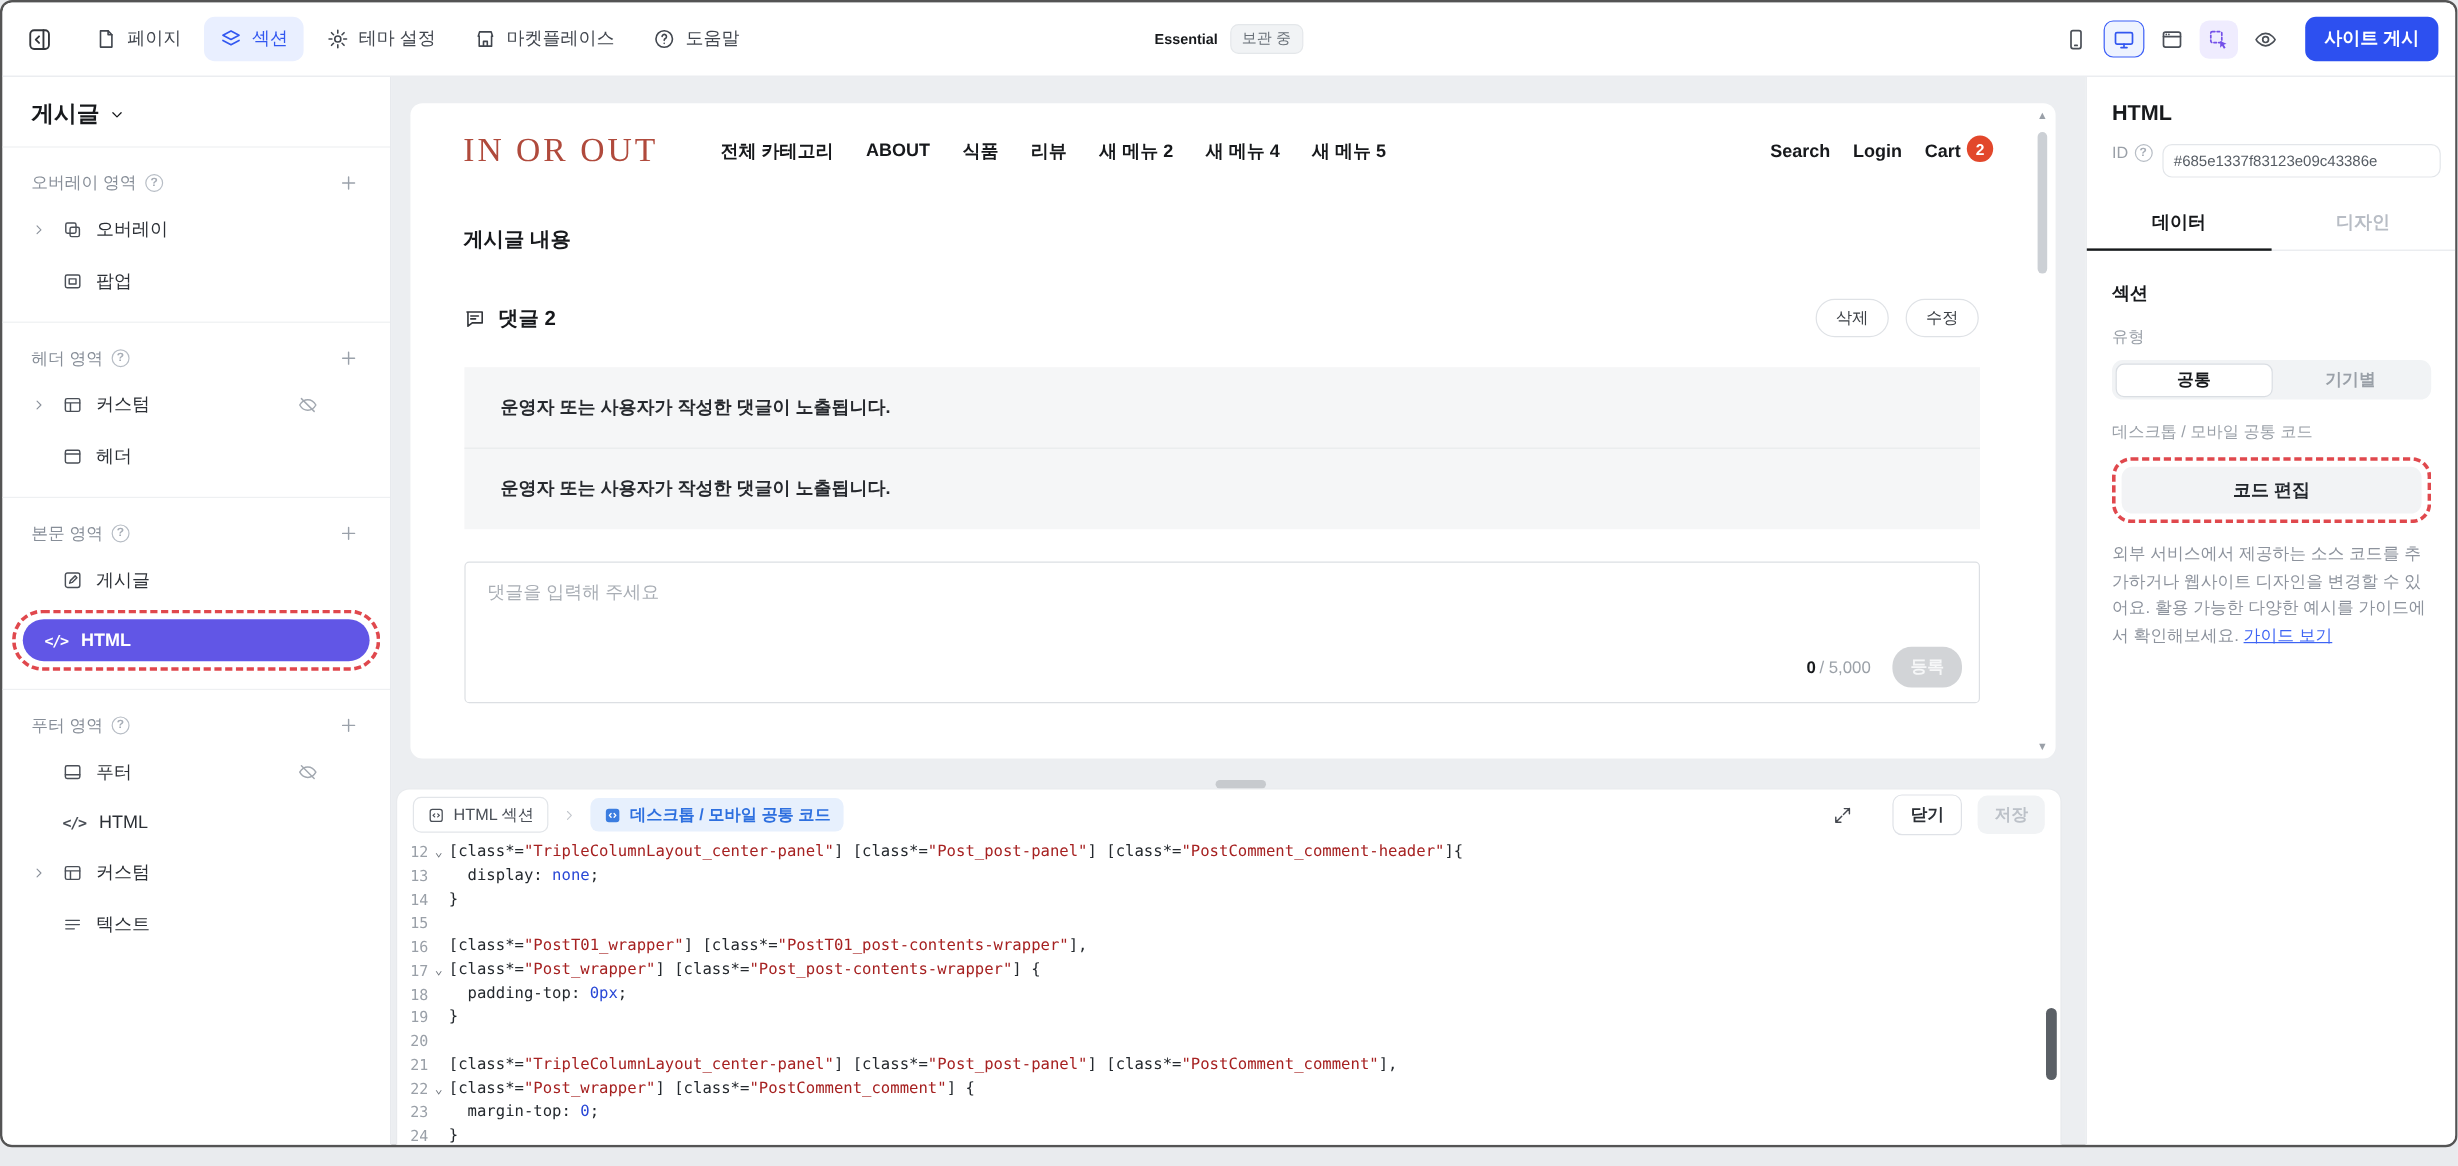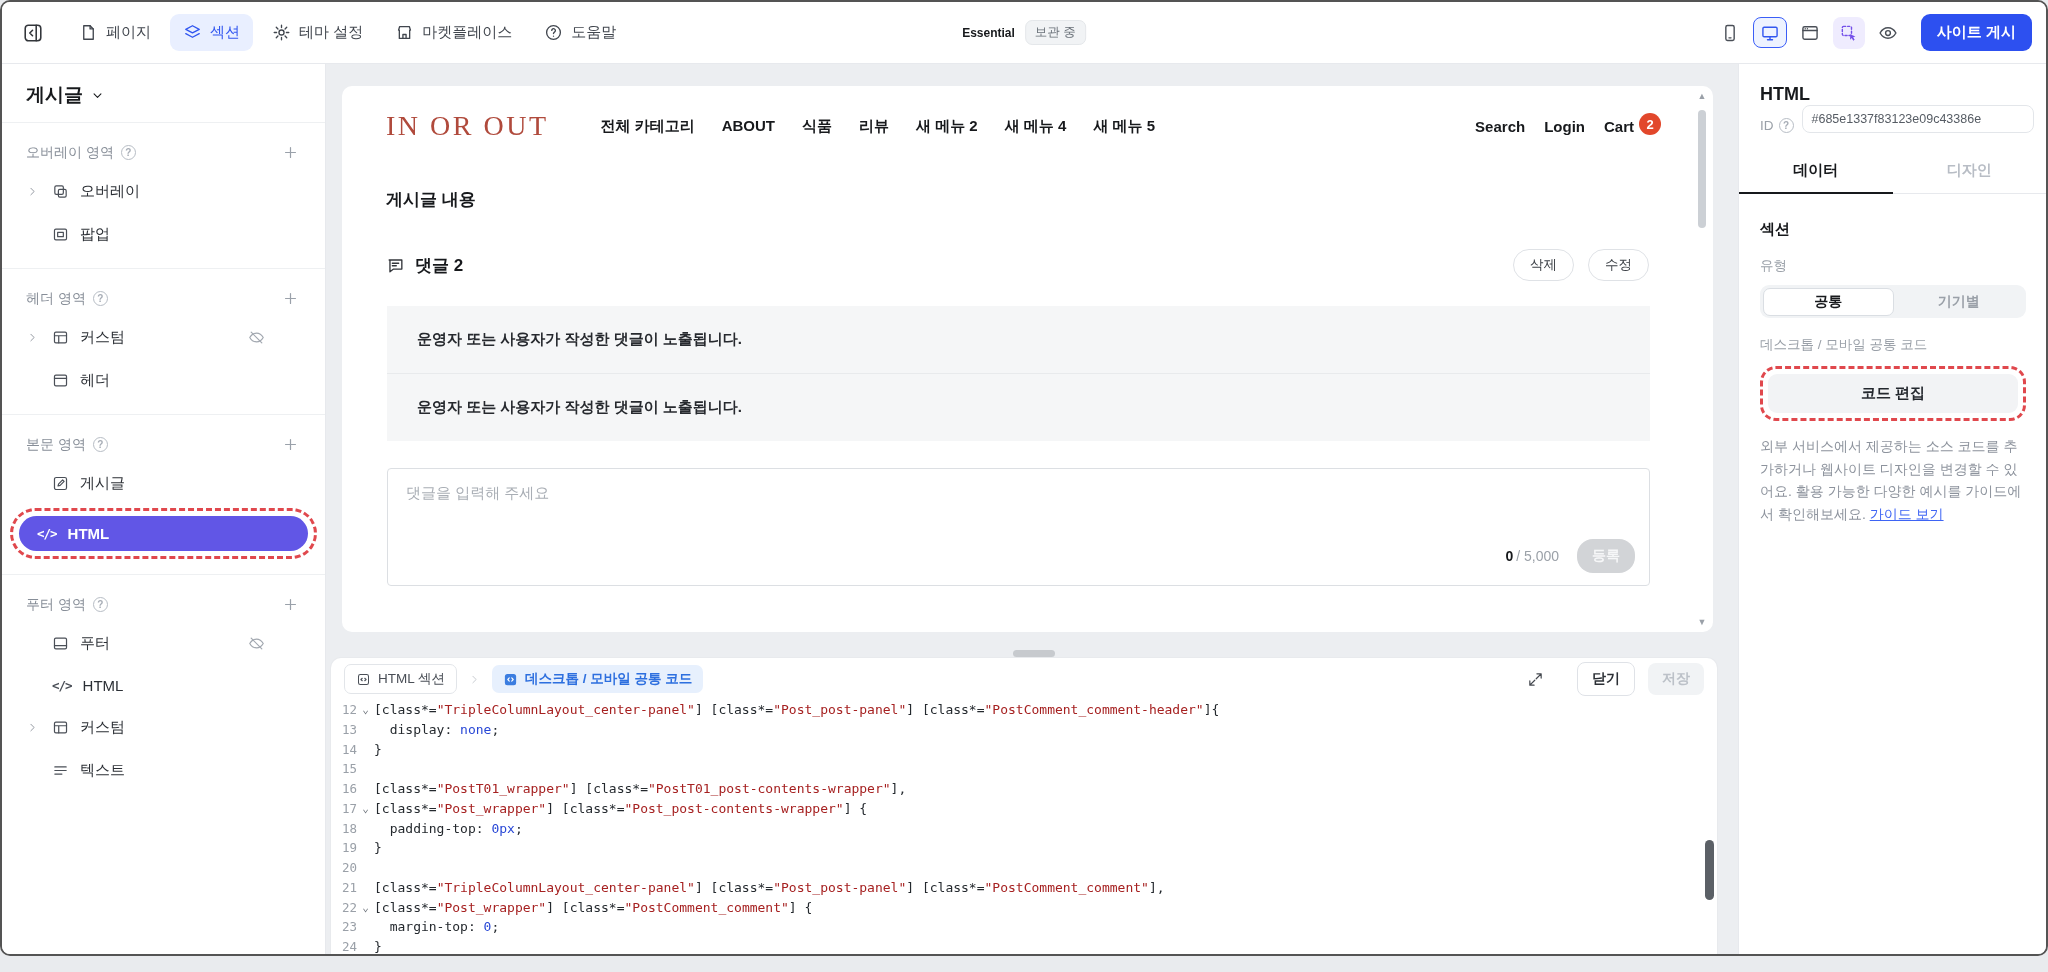--- a/index.html
+++ b/index.html
@@ -88,21 +88,21 @@
   .code-row.active { background:#d5ecf9; }
   .ln { width:26px; text-align:right; color:#9aa0a8; flex:0 0 auto; font-size:12.5px; }
   .fold { width:17px; text-align:center; color:#6d737b; font-size:11px; flex:0 0 auto; }
   .lc { white-space:pre; color:#17191c; }
   .sp { color:#24292e; } .ss { color:#a62121; } .sn { color:#2847d6; } .sa { color:#2847d6; } .st { color:#117a65; }
   .code-scroll-thumb { position:absolute; right:3px; top:140px; width:9px; height:60px; border-radius:5px; background:#5b6066; }
 
   
   .inspector { position:absolute; top:62px; right:0; bottom:0; width:308px; background:#fff; border-left:1px solid #e7e9ed; }
   .insp-title { padding:20px 21px 0; font-size:18px; font-weight:700; color:#17191c; }
-  .id-row { display:flex; align-items:flex-end; gap:8px; margin:0 12px 0 21px; }
+  .id-row { display:flex; align-items:flex-start; gap:8px; margin:15px 12px 0 21px; }
   .id-label { font-size:13.5px; color:#9aa0a8; display:flex; gap:5px; align-items:center; }
   .id-value { flex:1; border:1px solid #e3e6ea; border-radius:8px; padding:6px 9px; font-size:12.5px; color:#565c64; white-space:nowrap; overflow:hidden; }
   .insp-tabs { display:flex; margin-top:15px; border-bottom:1px solid #e7e9ed; }
   .insp-tab { flex:1; text-align:center; padding:13px 0; font-size:15px; color:#b8bdc5; font-weight:600; position:relative; }
   .insp-tab.active { color:#17191c; font-weight:700; }
   .insp-tab.active::after { content:""; position:absolute; left:0; right:0; bottom:-1px; height:2.5px; background:#17191c; }
   .insp-body { padding:26px 20px 0 21px; }
   .lbl-strong { font-size:15px; font-weight:700; color:#17191c; }
   .lbl-dim { font-size:13.5px; color:#9aa0a8; margin-top:18px; }
   .segmented { margin-top:10px; background:#f1f3f5; border-radius:9px; padding:2.5px; display:flex; height:33px; }

